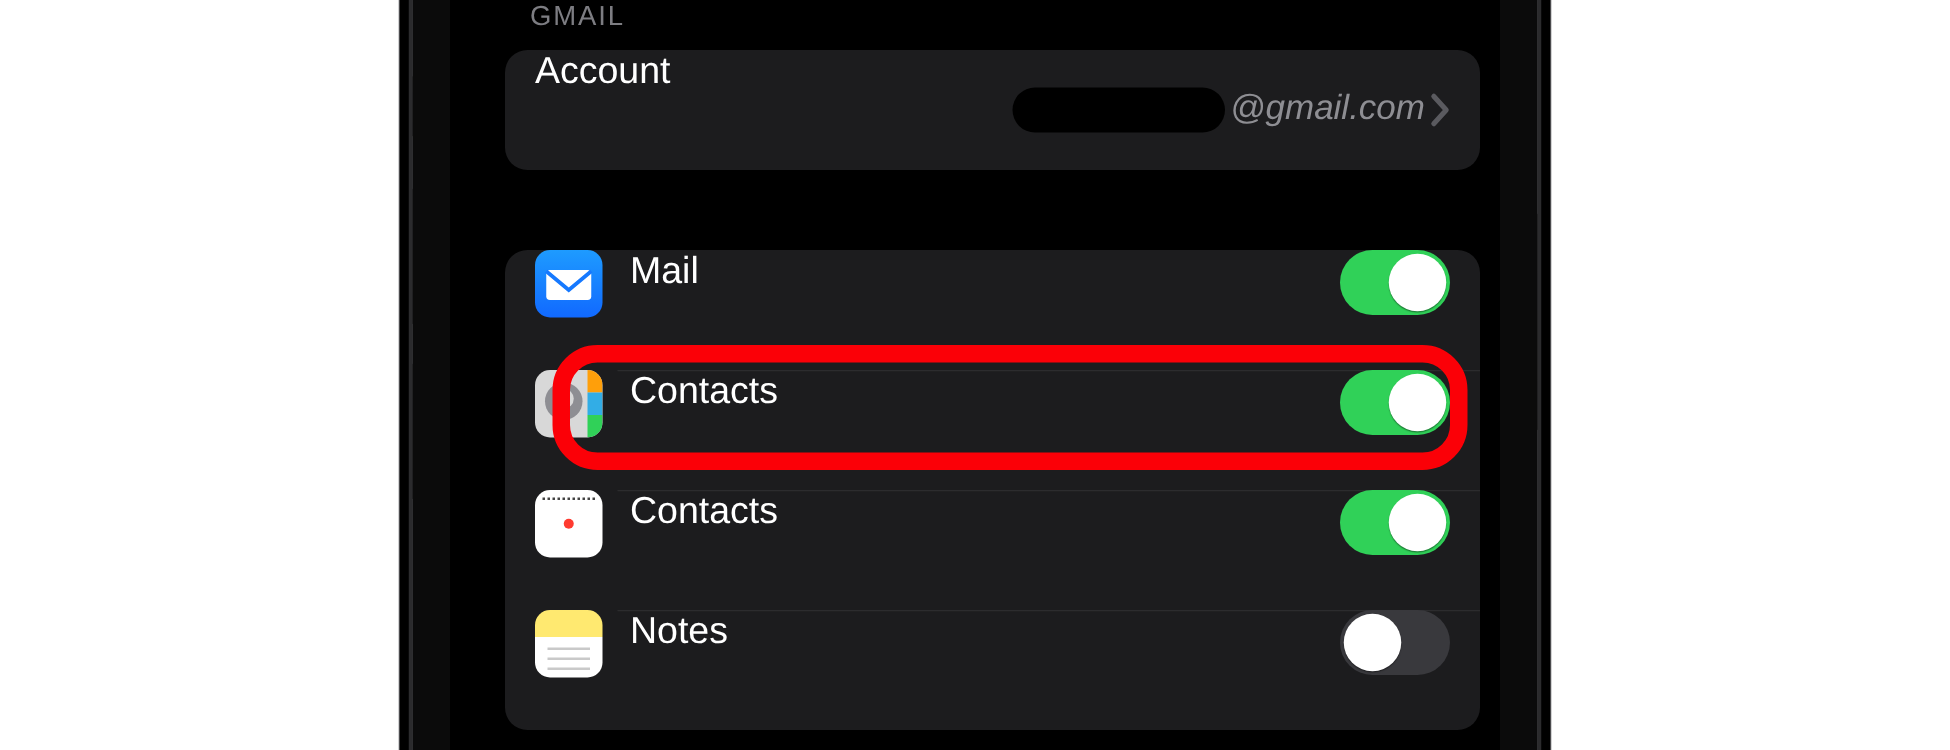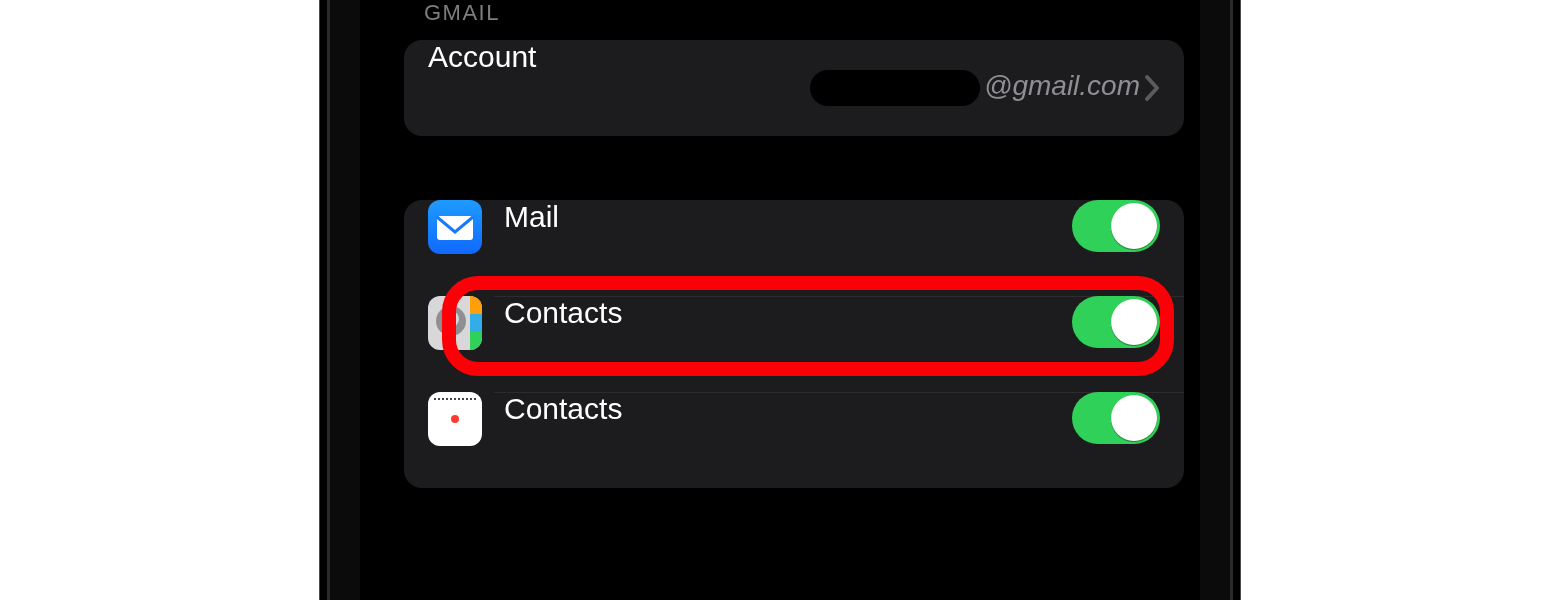--- a/index.html
+++ b/index.html
@@ -121,19 +121,30 @@
           <div class="app-icon icon-calendars">
             <div class="bar"></div>
               <div class="dot"></div>
           </div>
           <span class="label">Contacts</span>
           <div class="toggle on">
               <div class="knob"></div>
             </div>
         </div>
 
+        <div class="cell">
+          <div class="app-icon icon-notes">
+            <div class="line l1"></div>
+              <div class="line l2"></div>
+              <div class="line l3"></div>
+          </div>
+          <span class="label">Notes</span>
+          <div class="toggle off">
+              <div class="knob"></div>
+            </div>
+        </div>
 
         <div class="highlight-ring" id="highlight-ring" style="top:76px;"></div>
       </div>
 
     </div>
   </div>
 </div>
 
 </body></html>

